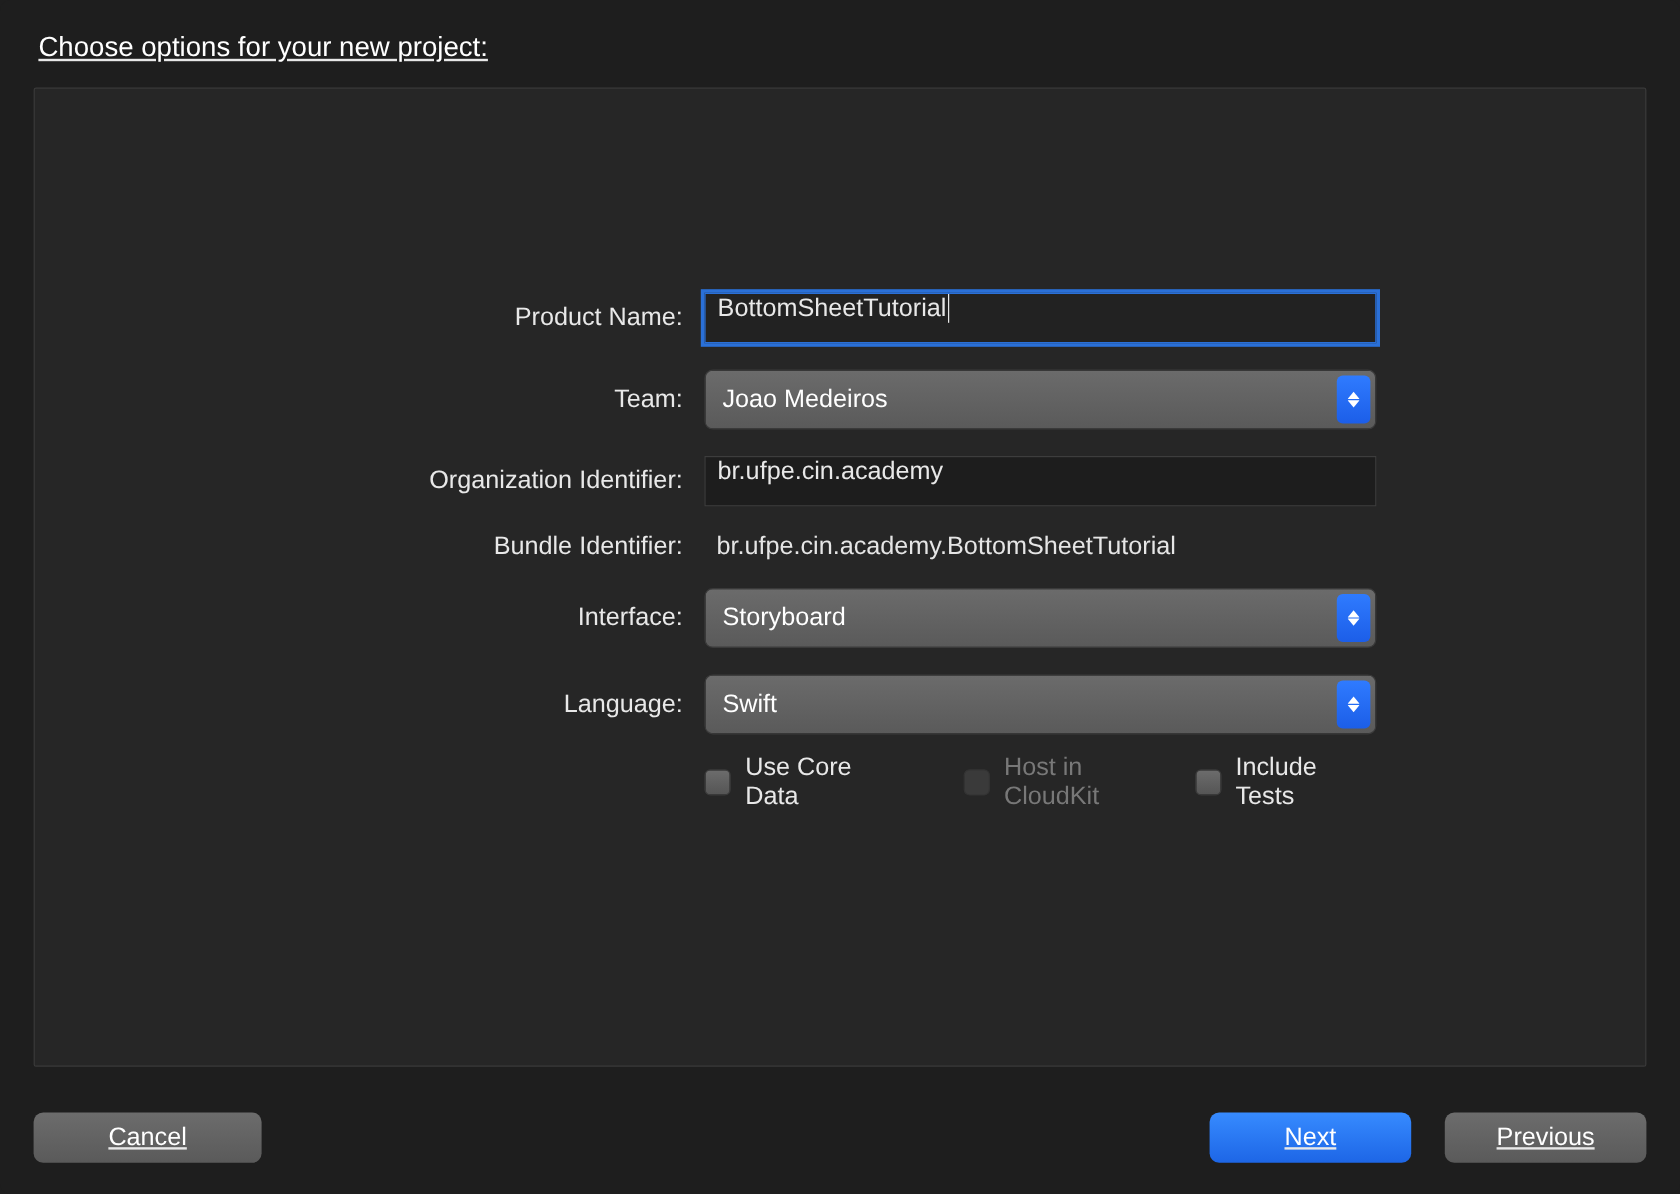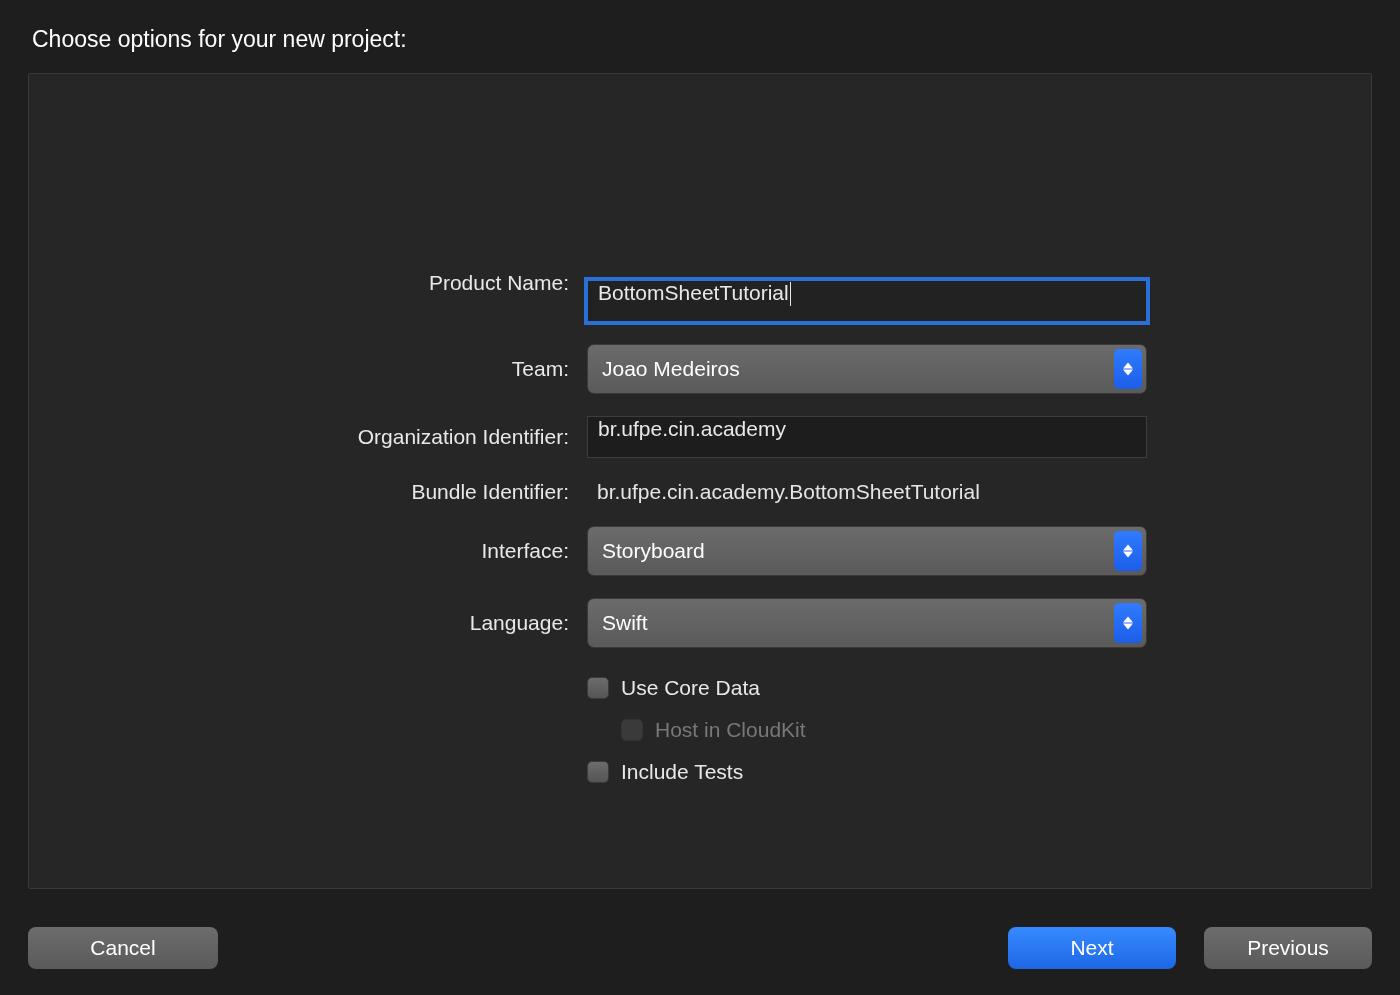--- a/index.html
+++ b/index.html
@@ -18,20 +18,21 @@
     font-size: 21px;
   }
   .window {
     width: 1400px;
     height: 995px;
     background: #1e1e1e;
     border-radius: 9px;
     display: flex;
     flex-direction: column;
     padding: 0 28px 26px 28px;
+    text-decoration: underline;
   }
   .title {
     font-size: 23px;
     color: #ffffff;
     padding: 26px 4px 20px 4px;
     font-weight: 400;
   }
   .content-area {
     flex: 1;
     border: 1px solid #3a3a3a;
@@ -68,21 +69,20 @@
     font-size: 21px;
     padding: 0 10px;
     border-radius: 0;
     outline: none;
   }
   .text-input.focused {
     outline: 3px solid #2a70d8;
     outline-offset: 0;
     border-color: #2a70d8;
     background: #222;
-    margin-top: 36px;
   }
   .text-input.focused::after{
     content:"";
   }
   .readonly-value {
     color: #e5e5e5;
     font-size: 21px;
     padding-left: 10px;
   }
   .select {
@@ -140,21 +140,21 @@
   }
   .cb-label {
     color: #e8e8e8;
     font-size: 21px;
   }
   .cb-label.disabled {
     color: #787878;
   }
   .checkbox-stack {
     display: flex;
-    flex-direction: column;
+    flex-direction: row;
     gap: 14px;
     padding-top: 4px;
   }
   .button-bar {
     display: flex;
     justify-content: space-between;
     padding-top: 38px;
   }
   .button-group {
     display: flex;

